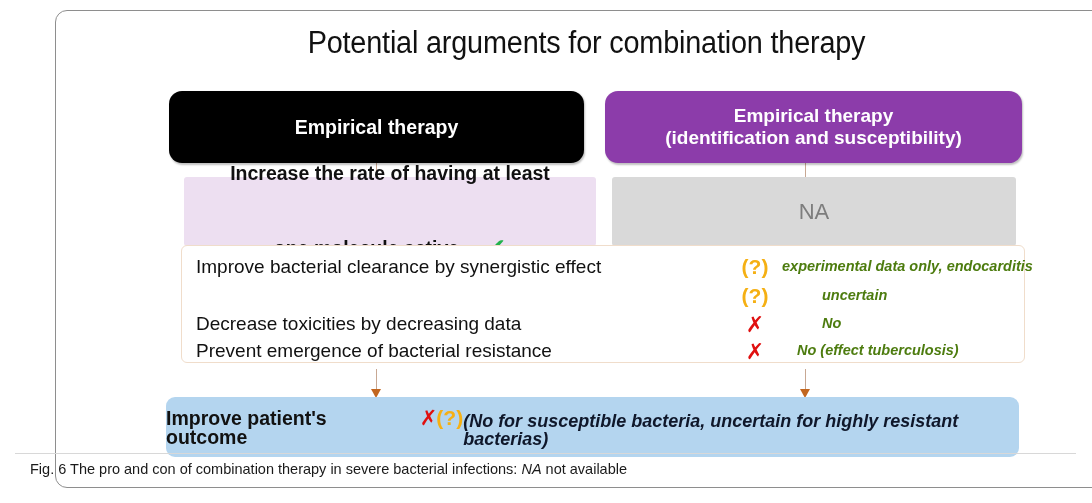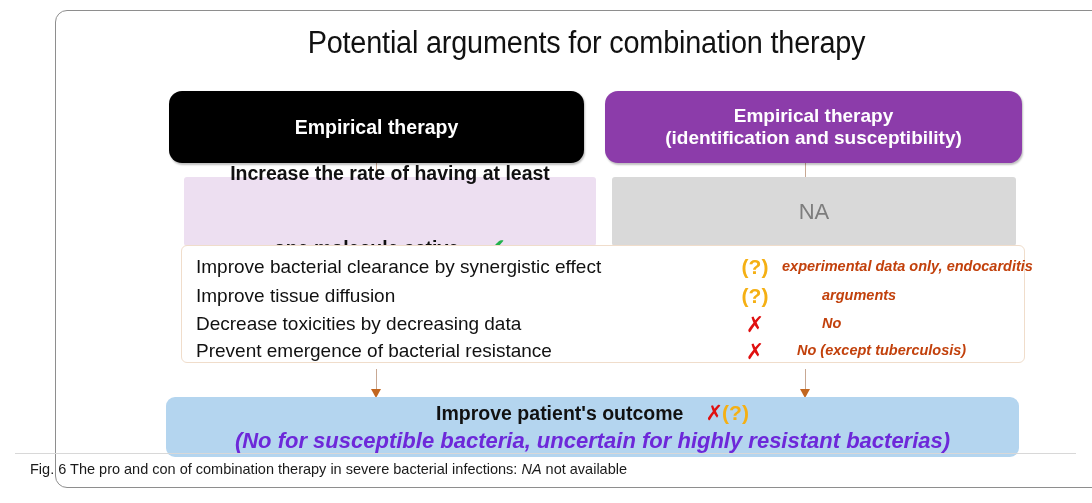--- a/index.html
+++ b/index.html
@@ -61,36 +61,36 @@
   .list-box{
     position:absolute;left:125px;top:234px;width:842px;height:116px;
     border:1.4px solid #f0ddcb;border-radius:6px;background:#fff;
   }
   .list-row{position:absolute;left:14px;right:0;height:26px;display:flex;
     align-items:center;}
   .list-row .txt{font-size:19px;color:#111;white-space:nowrap;}
   .mark{position:absolute;font-weight:bold;text-align:center;}
   .mark.q{color:#f5b014;font-size:21px;}
   .mark.x{color:#e01010;font-size:22px;}
-  .note{position:absolute;font-style:italic;font-size:14.5px;color:#c2410c;
+  .note{position:absolute;font-style:italic;font-size:14.5px;color:#4d7c0f;
     white-space:nowrap;font-weight:bold;}
 
   
   .blue-box{
     position:absolute;left:110px;top:386px;width:853px;height:60px;
-    background:#b4d5ef;border-radius:9px;display:flex;flex-direction:column;
+    background:#b4d5ef;border-radius:9px;display:flex;flex-direction:row;
     align-items:center;justify-content:center;
   }
   .blue-l1{display:flex;align-items:baseline;gap:22px;
     font-size:19.5px;font-weight:bold;color:#111;line-height:1;}
   .blue-sym{display:inline-flex;align-items:baseline;}
   .blue-x{color:#e01010;font-size:21px;font-weight:bold;}
   .blue-q{color:#f5b014;font-size:21px;font-weight:bold;margin-left:-1px;}
-  .blue-l2{margin-top:6px;font-size:22px;font-style:italic;font-weight:bold;
-    color:#6d28d9;line-height:1;}
+  .blue-l2{margin-top:6px;font-size:18px;font-style:italic;font-weight:bold;
+    color:#0f172a;line-height:1;}
 
   
   .cap-divider{position:absolute;left:15px;top:453px;width:1061px;height:1px;
     background:#d8d8d8;}
   .caption{
     position:absolute;left:30px;top:460px;width:1020px;
     font-size:14.5px;color:#1a1a1a;line-height:1.3;
     font-family:"Liberation Sans Narrow","Liberation Sans",sans-serif;
   }
   .caption b{font-weight:normal;}
@@ -138,37 +138,34 @@
     </div>
 
     <div class="list-box">
 
       <div class="list-row" style="top:8px;">
         <span class="txt">Improve bacterial clearance by synergistic effect</span>
       </div>
       <span class="mark q" style="left:551px;top:9px;width:44px;">(?)</span>
       <span class="note" style="left:600px;top:12px;">experimental data only, endocarditis</span>
 
-      <div class="list-row" style="top:37px;">
-        <span class="txt">Improve tissue diffusion</span>
-      </div>
       <span class="mark q" style="left:551px;top:38px;width:44px;">(?)</span>
-      <span class="note" style="left:640px;top:41px;">arguments</span>
+      <span class="note" style="left:640px;top:41px;">uncertain</span>
 
       <div class="list-row" style="top:65px;">
         <span class="txt">Decrease toxicities by decreasing data</span>
       </div>
       <span class="mark x" style="left:551px;top:66px;width:44px;">✗</span>
       <span class="note" style="left:640px;top:69px;">No</span>
 
       <div class="list-row" style="top:92px;">
         <span class="txt">Prevent emergence of bacterial resistance</span>
       </div>
       <span class="mark x" style="left:551px;top:93px;width:44px;">✗</span>
-      <span class="note" style="left:615px;top:96px;">No (except tuberculosis)</span>
+      <span class="note" style="left:615px;top:96px;">No (effect tuberculosis)</span>
 
     </div>
 
     <div class="blue-box">
       <div class="blue-l1">
         <span>Improve patient's outcome</span>
         <span class="blue-sym">
           <span class="blue-x">✗</span>
           <span class="blue-q">(?)</span>
         </span>

